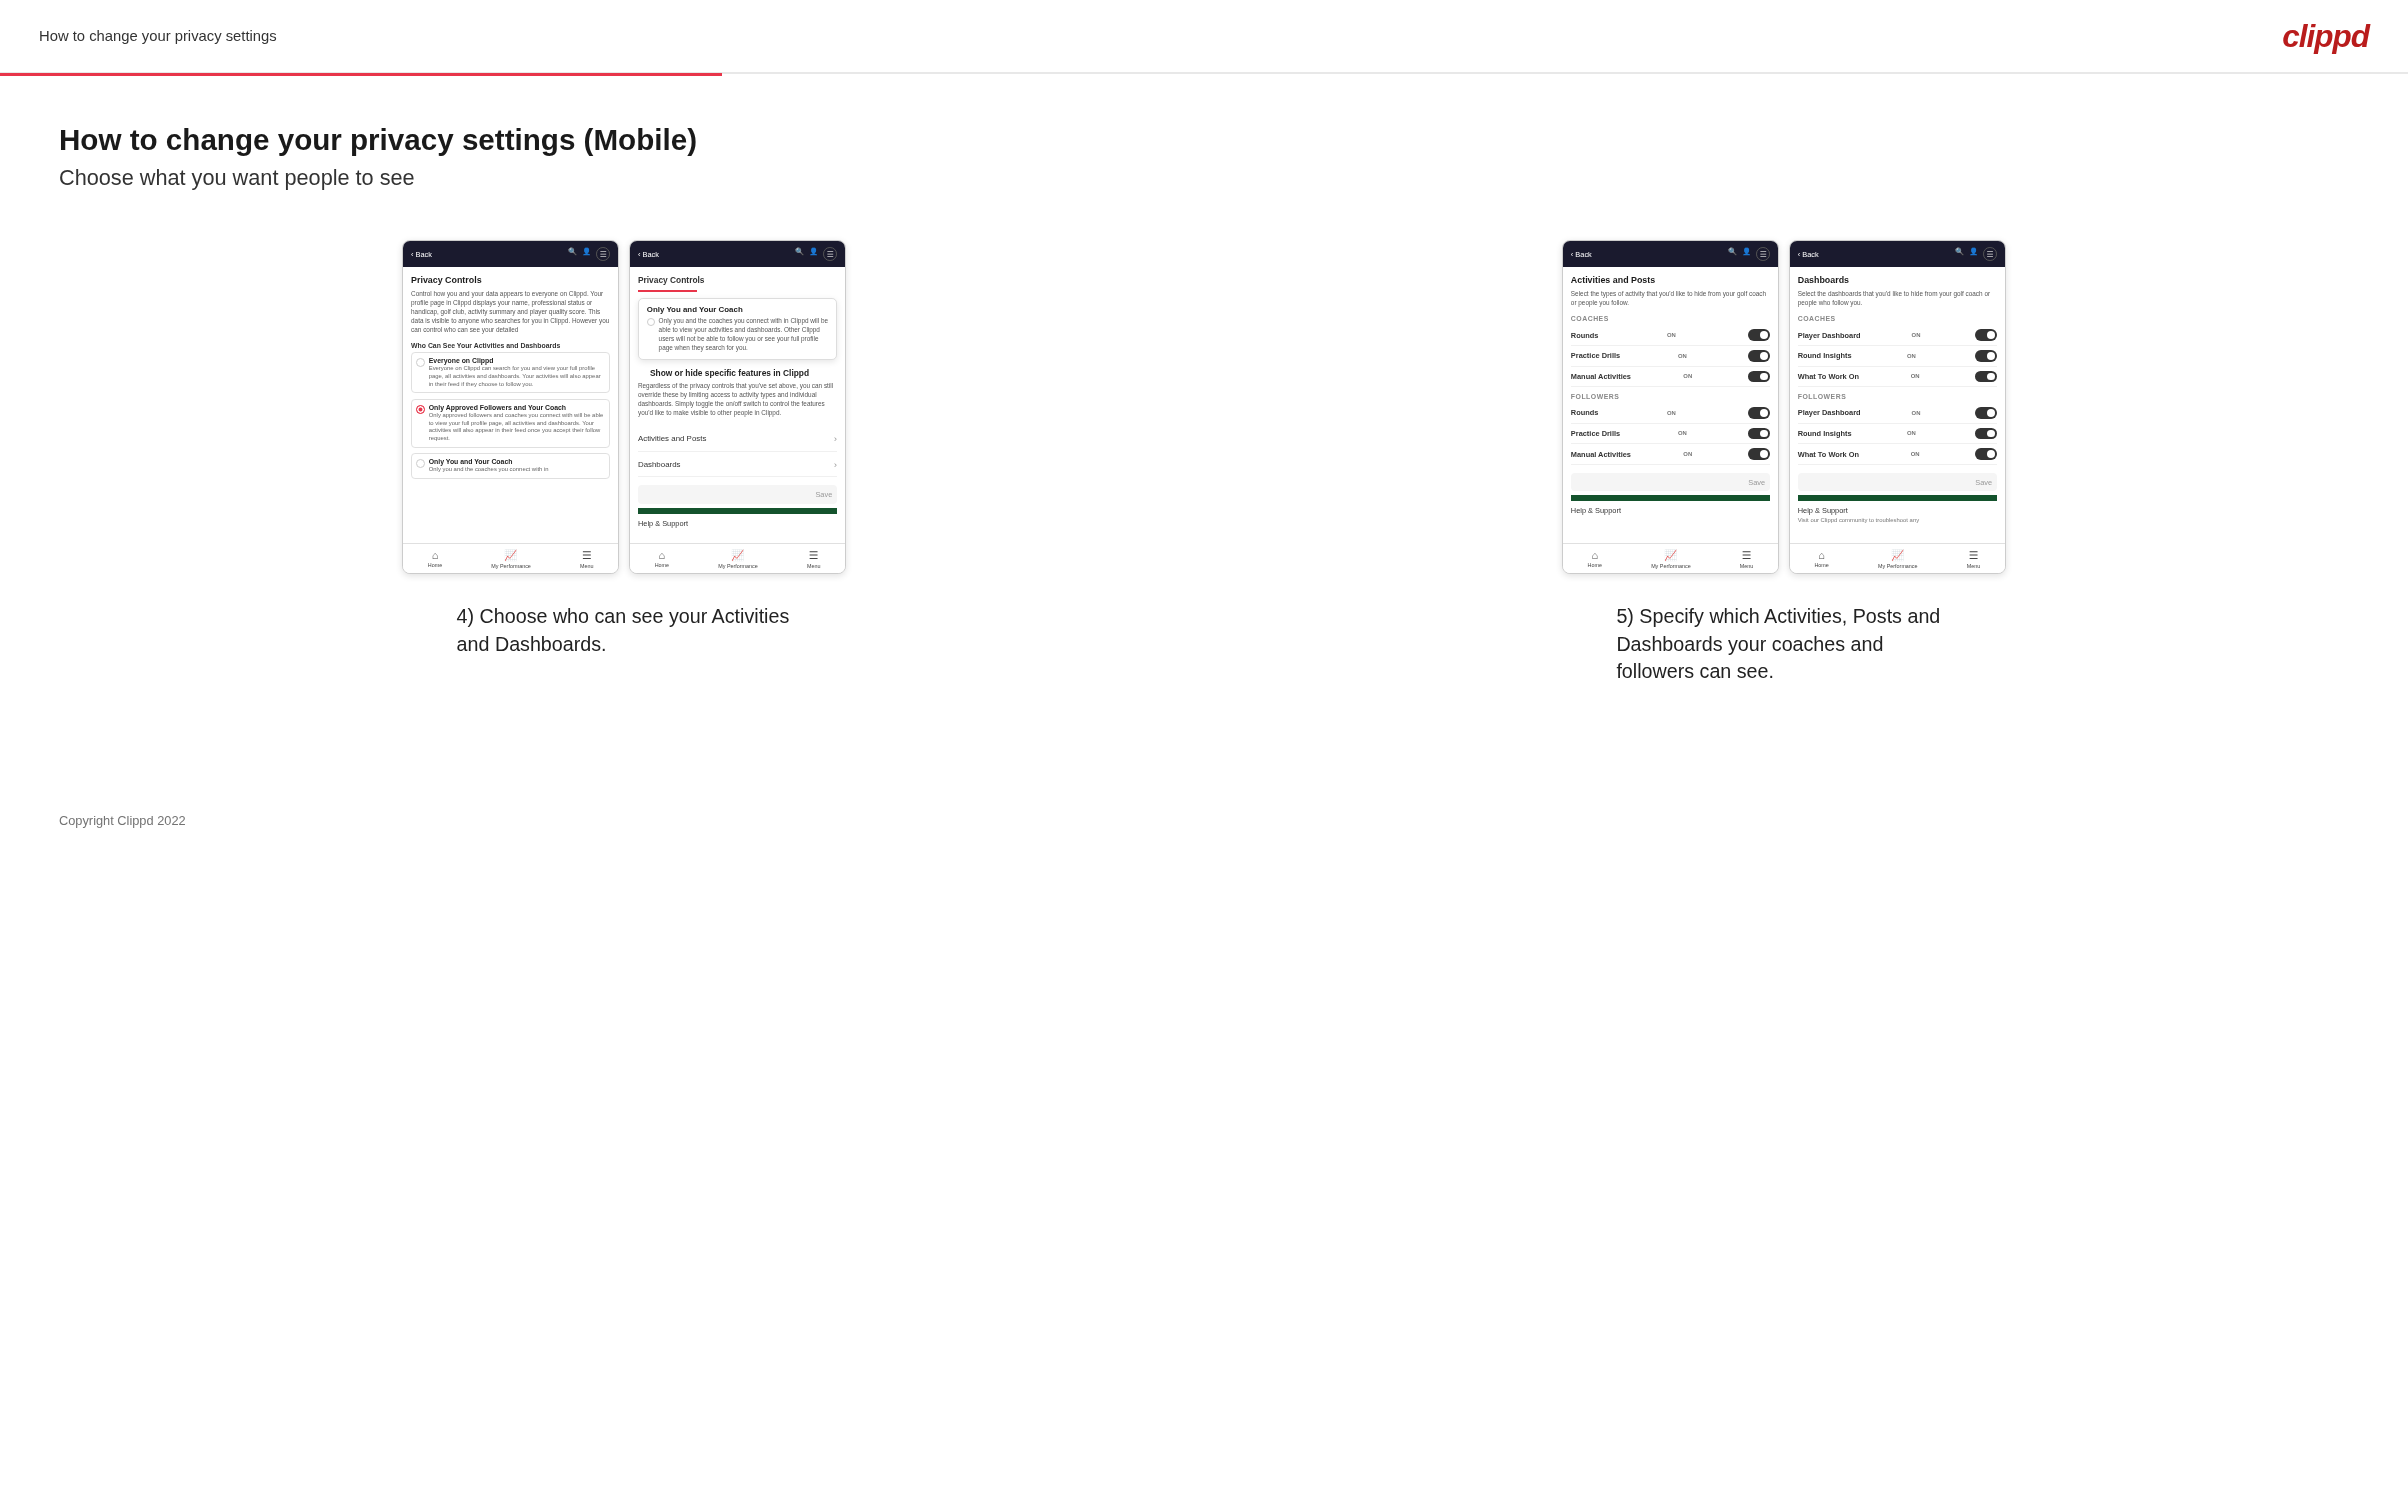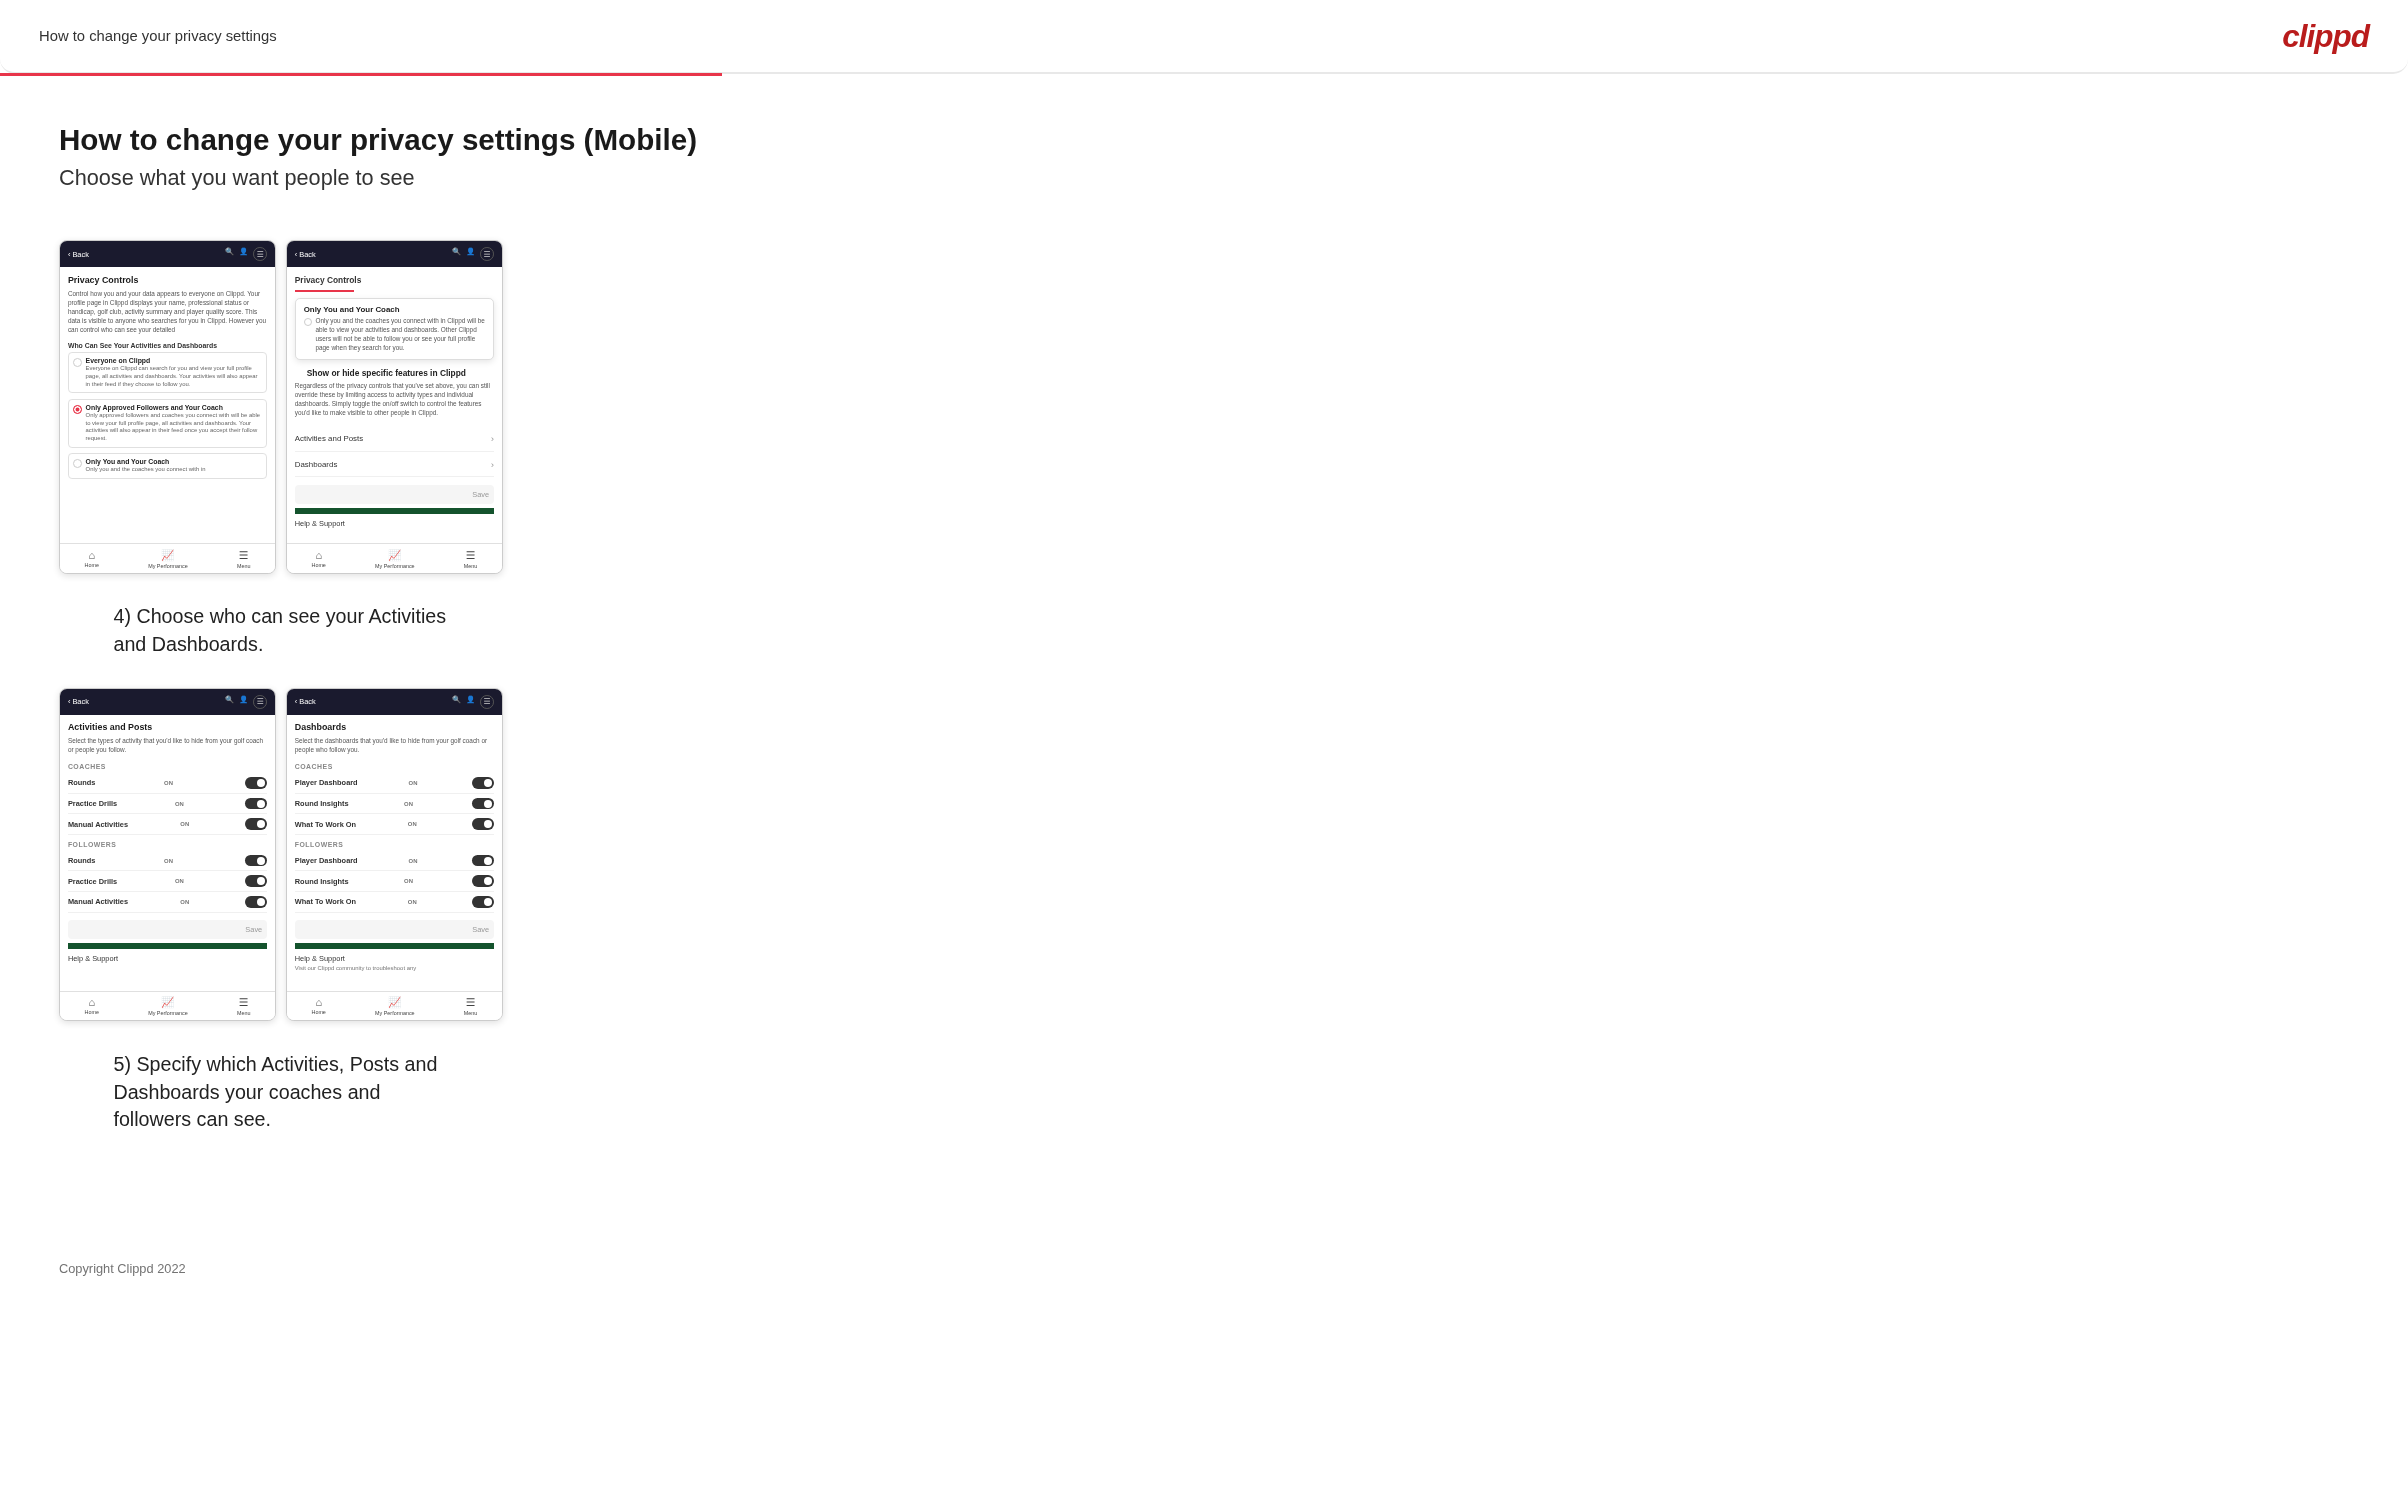--- a/index.html
+++ b/index.html
@@ -6,21 +6,20 @@
     body { font-family: -apple-system, BlinkMacSystemFont, 'Segoe UI', sans-serif; background: #fff; color: #222; }
 
     
     .top-bar {
       display: flex;
       align-items: center;
       justify-content: space-between;
       padding: 17.7px 39px;
       border-bottom: 2px solid #e8e8e8;
       position: relative;
-      border-radius: 15px;
     }
     .top-bar::after {
       content: '';
       position: absolute;
       bottom: -3.9px;
       left: 0;
       right: 0;
       height: 3px;
       background: linear-gradient(to right, #e8354a 0%, #e8354a 30%, transparent 30%);
     }
@@ -53,21 +52,20 @@
       color: #333;
       margin-bottom: 49px;
     }
 
     
     .screenshots-row {
       display: flex;
       gap: 29.6px;
       align-items: flex-start;
       margin-bottom: 39px;
-      flex-direction: column;
     }
 
     .screenshot-group {
       display: flex;
       flex-direction: column;
       align-items: center;
       flex: 1;
     }
 
     .caption {

